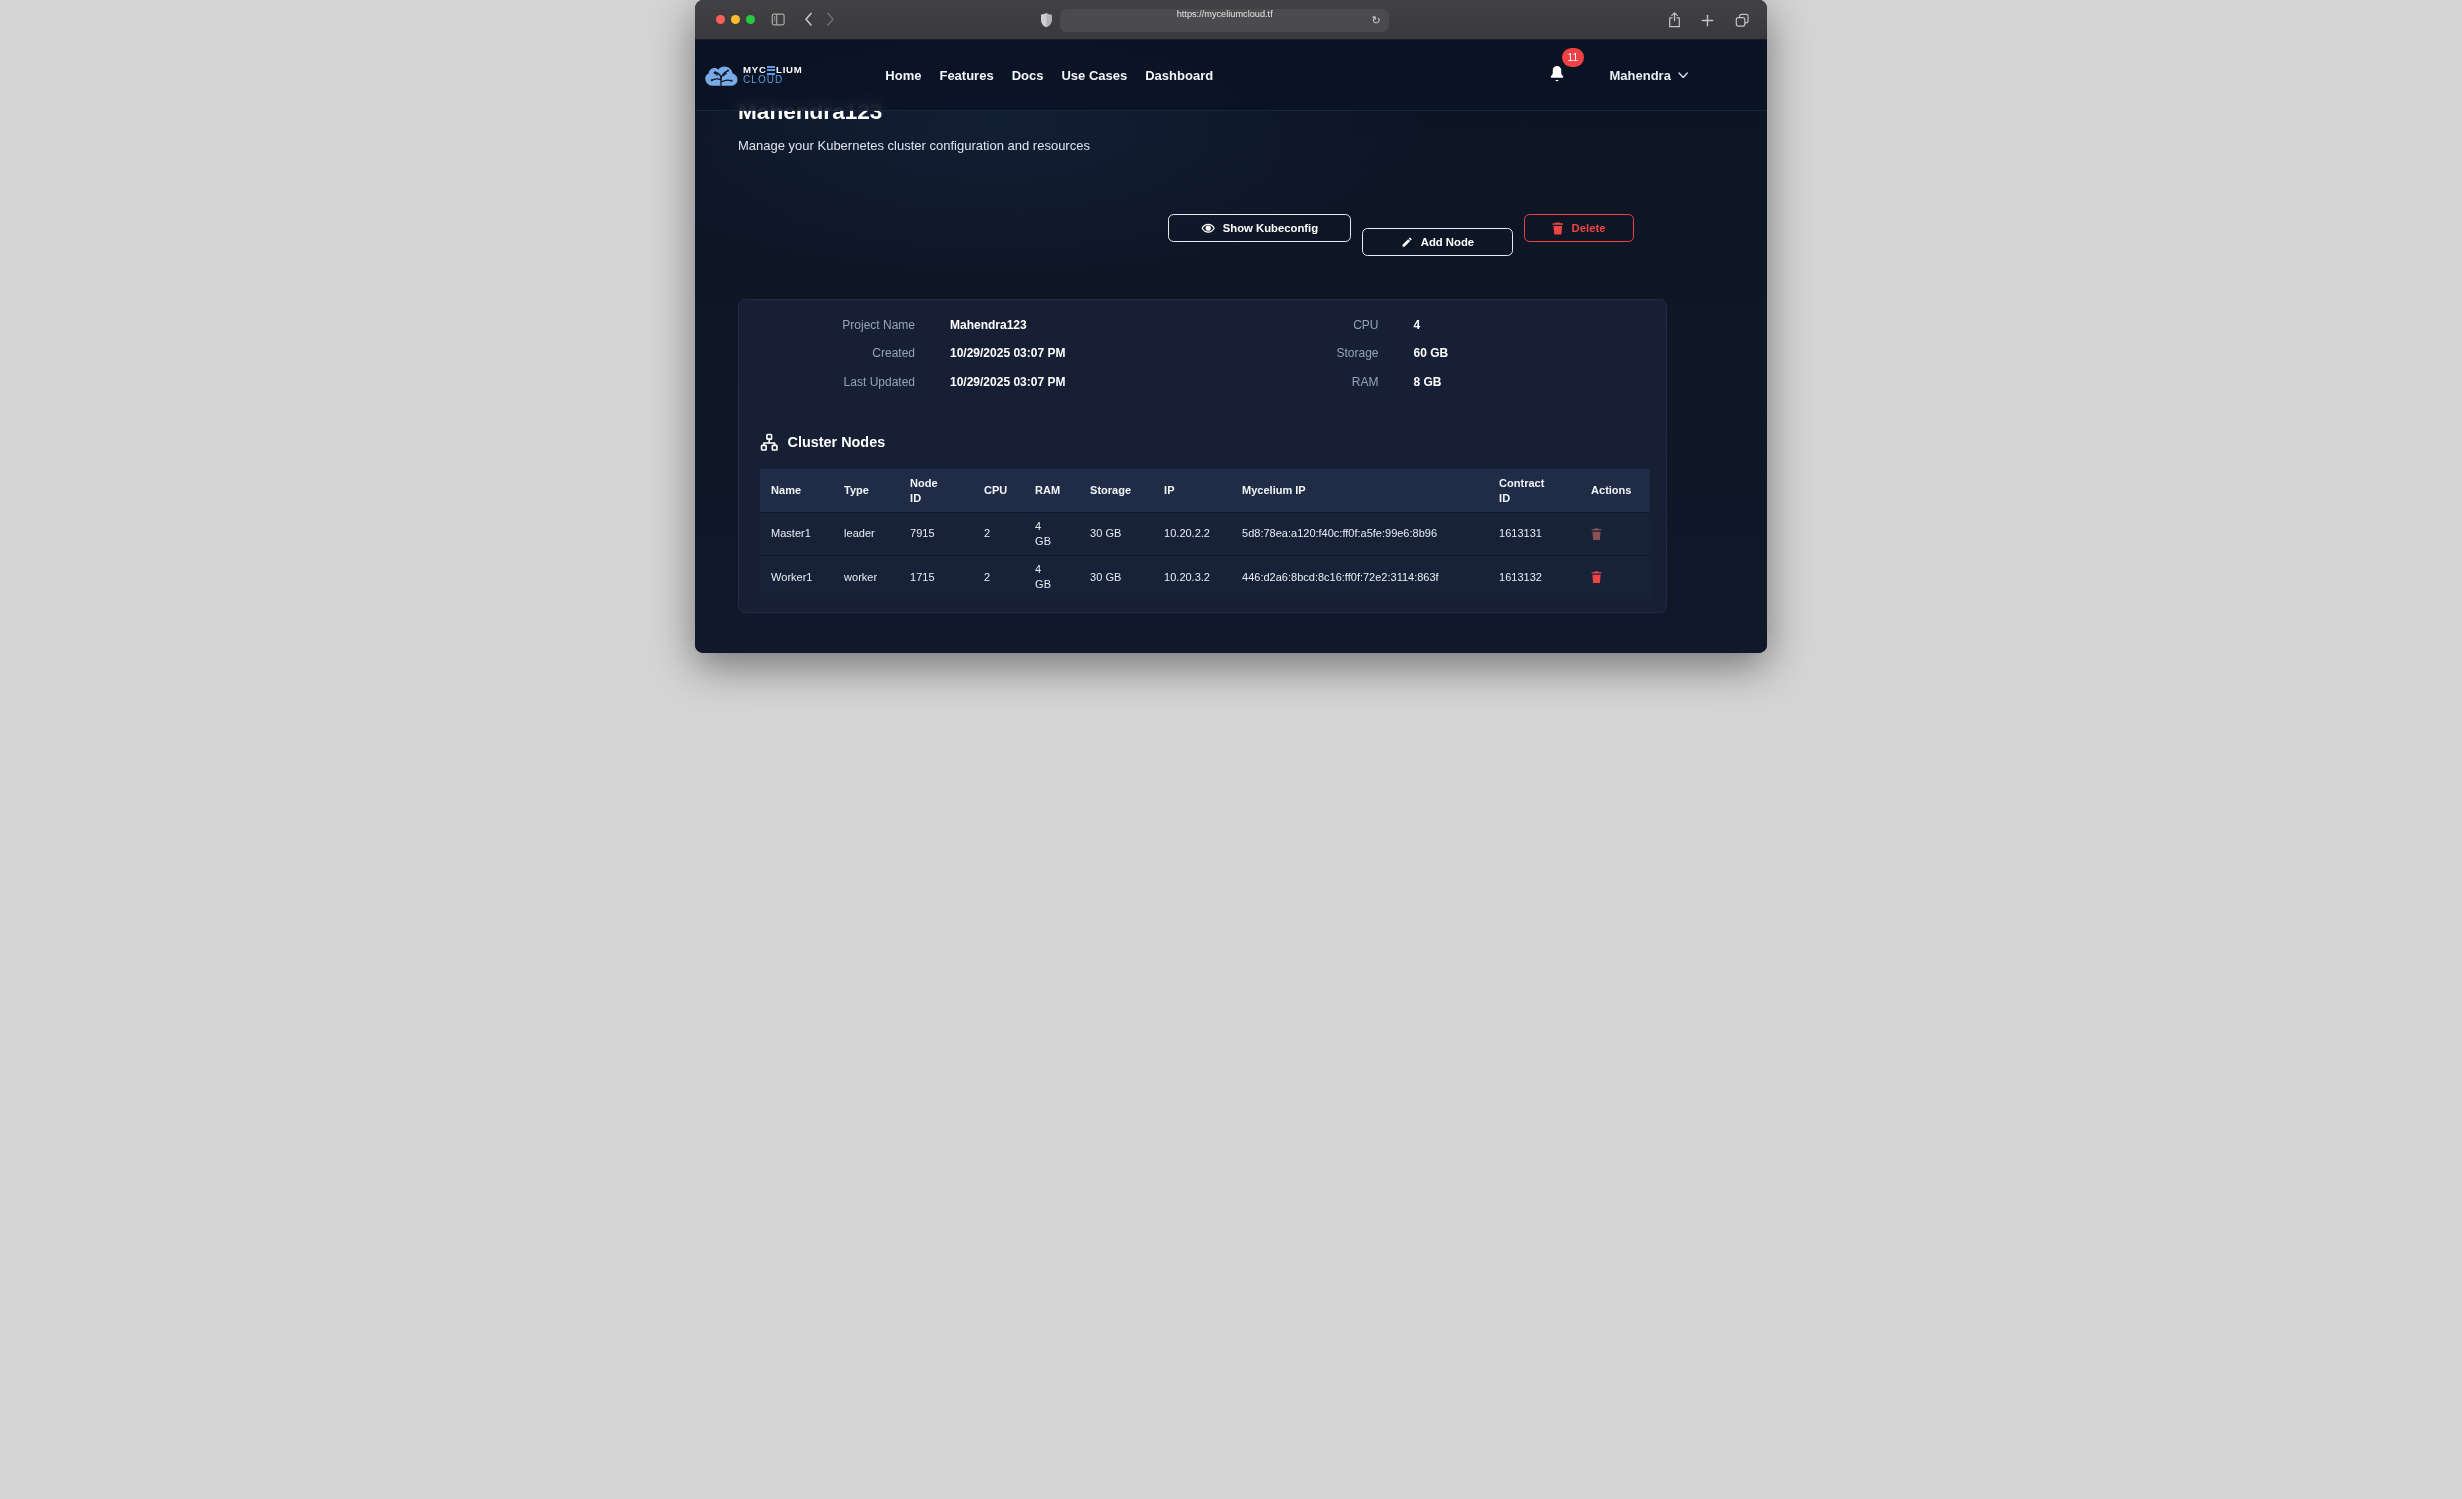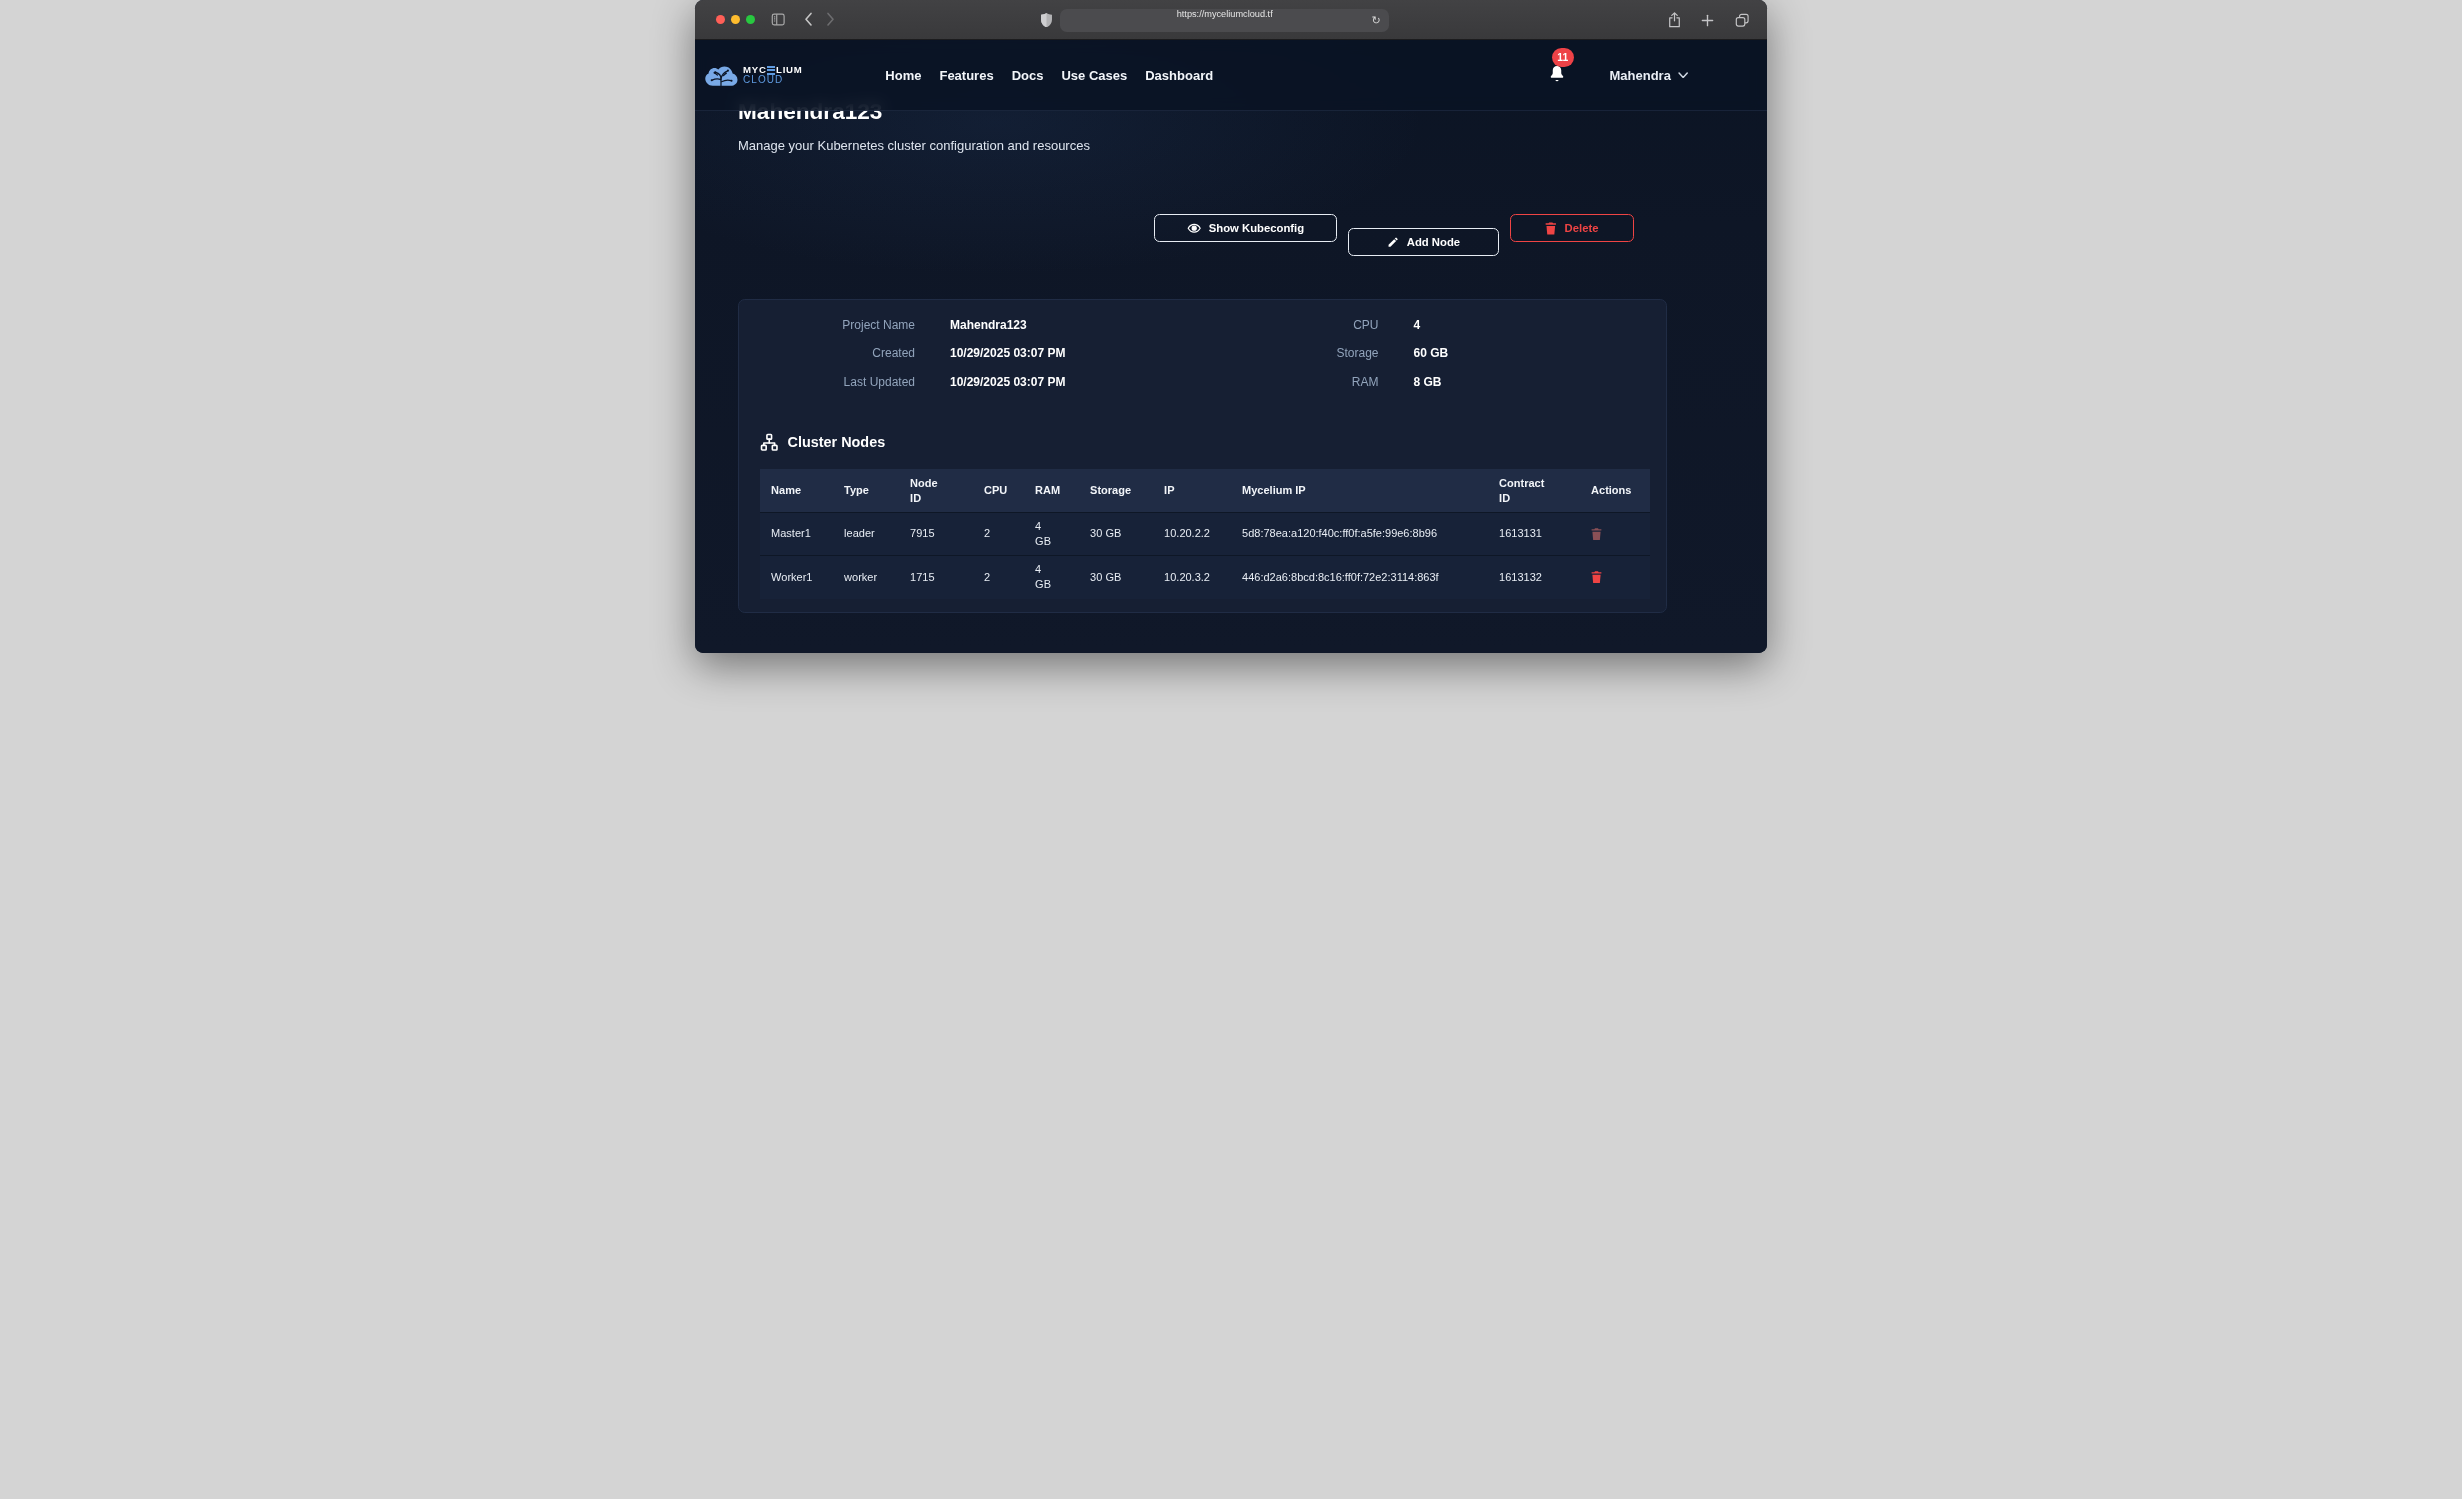--- a/index.html
+++ b/index.html
@@ -54,40 +54,40 @@
   .logo-text{ display:flex; flex-direction:column; line-height:1; }
   .logo-l1{ color:#ffffff; font-size:9.6px; font-weight:800; letter-spacing:0.7px; display:flex; align-items:center; }
   .logo-ebars{ display:inline-block; width:8.2px; height:9px; margin:0 0.7px;
     background:linear-gradient(to bottom,#5f9be0 0 2.1px,transparent 2.1px 3.4px,#5f9be0 3.4px 5.5px,transparent 5.5px 6.8px,#5f9be0 6.8px 9px); }
   .logo-l2{ color:#5f9be0; font-size:10px; font-weight:400; letter-spacing:1px; margin-top:0; }
   .nav-links{ display:flex; gap:18px; margin-left:83px; }
   .nav-link{ color:#f3f6fa; font-size:13px; font-weight:700; text-decoration:none; cursor:pointer; }
   .nav-right{ margin-left:auto; display:flex; align-items:center; }
   .bell-wrap{ position:relative; cursor:pointer; }
   .badge{
-    position:absolute; top:-16.4px; left:4px; min-width:22.6px; height:18.5px; padding:0 4.1px;
-    background:#ee4247; color:#fff; font-size:10.3px; font-weight:700;
+    position:absolute; top:-16.4px; left:14px; min-width:22.6px; height:18.5px; padding:0 4.1px;
+    background:#ee4247; color:#fff; font-size:10.3px; font-weight:400;
     border-radius:9.6px; display:flex; align-items:center; justify-content:center;
   }
   .user-menu{ display:flex; align-items:center; gap:6.8px; margin-left:44px; cursor:pointer; }
   .user-name{ color:#e9eef5; font-size:13px; font-weight:600; }
   
   .page-content{ padding-top:57px; }
   .container{ margin-left:43px; width:929px; }
   .page-title{ color:#ffffff; font-size:22.6px; font-weight:700; line-height:29px; }
   .page-subtitle{ color:#dde4ee; font-size:13px; line-height:18px; margin-top:11px; }
   .actions-row{ margin-top:59px; display:flex; justify-content:flex-end; gap:11px; padding-right:33px; }
   .btn{
     height:28px; border-radius:5.5px; background:transparent;
     display:flex; align-items:center; justify-content:center; gap:7.5px;
     font-family:"Liberation Sans", sans-serif; font-size:11.3px; font-weight:700; cursor:pointer;
   }
   .btn-outline{ border:1px solid #e8edf4; color:#ffffff; width:183px; }
   .btn-outline.add{ width:151px;margin-top:14px; }
-  .btn-danger{ border:1px solid #ef4444; color:#ef4444; width:124px; }
+  .btn-danger{ border:1px solid #ef4444; color:#ef4444; width:110px; }
   
   .card{
     margin-top:43px; background:#161f33; border:0.7px solid #202c45;
     border-radius:6.8px; padding:18px 0 13.7px;
   }
   .info-grid{ display:grid; grid-template-columns:1fr 1fr; }
   .info-col{ display:flex; flex-direction:column; gap:14.4px;justify-content:space-between; }
   .info-row{ display:flex; align-items:baseline; }
   .info-label{ width:176px; text-align:right; color:#92a4bc; font-size:12px; flex:none; }
   .info-value{ margin-left:35px; color:#ffffff; font-size:12px; font-weight:600; }

